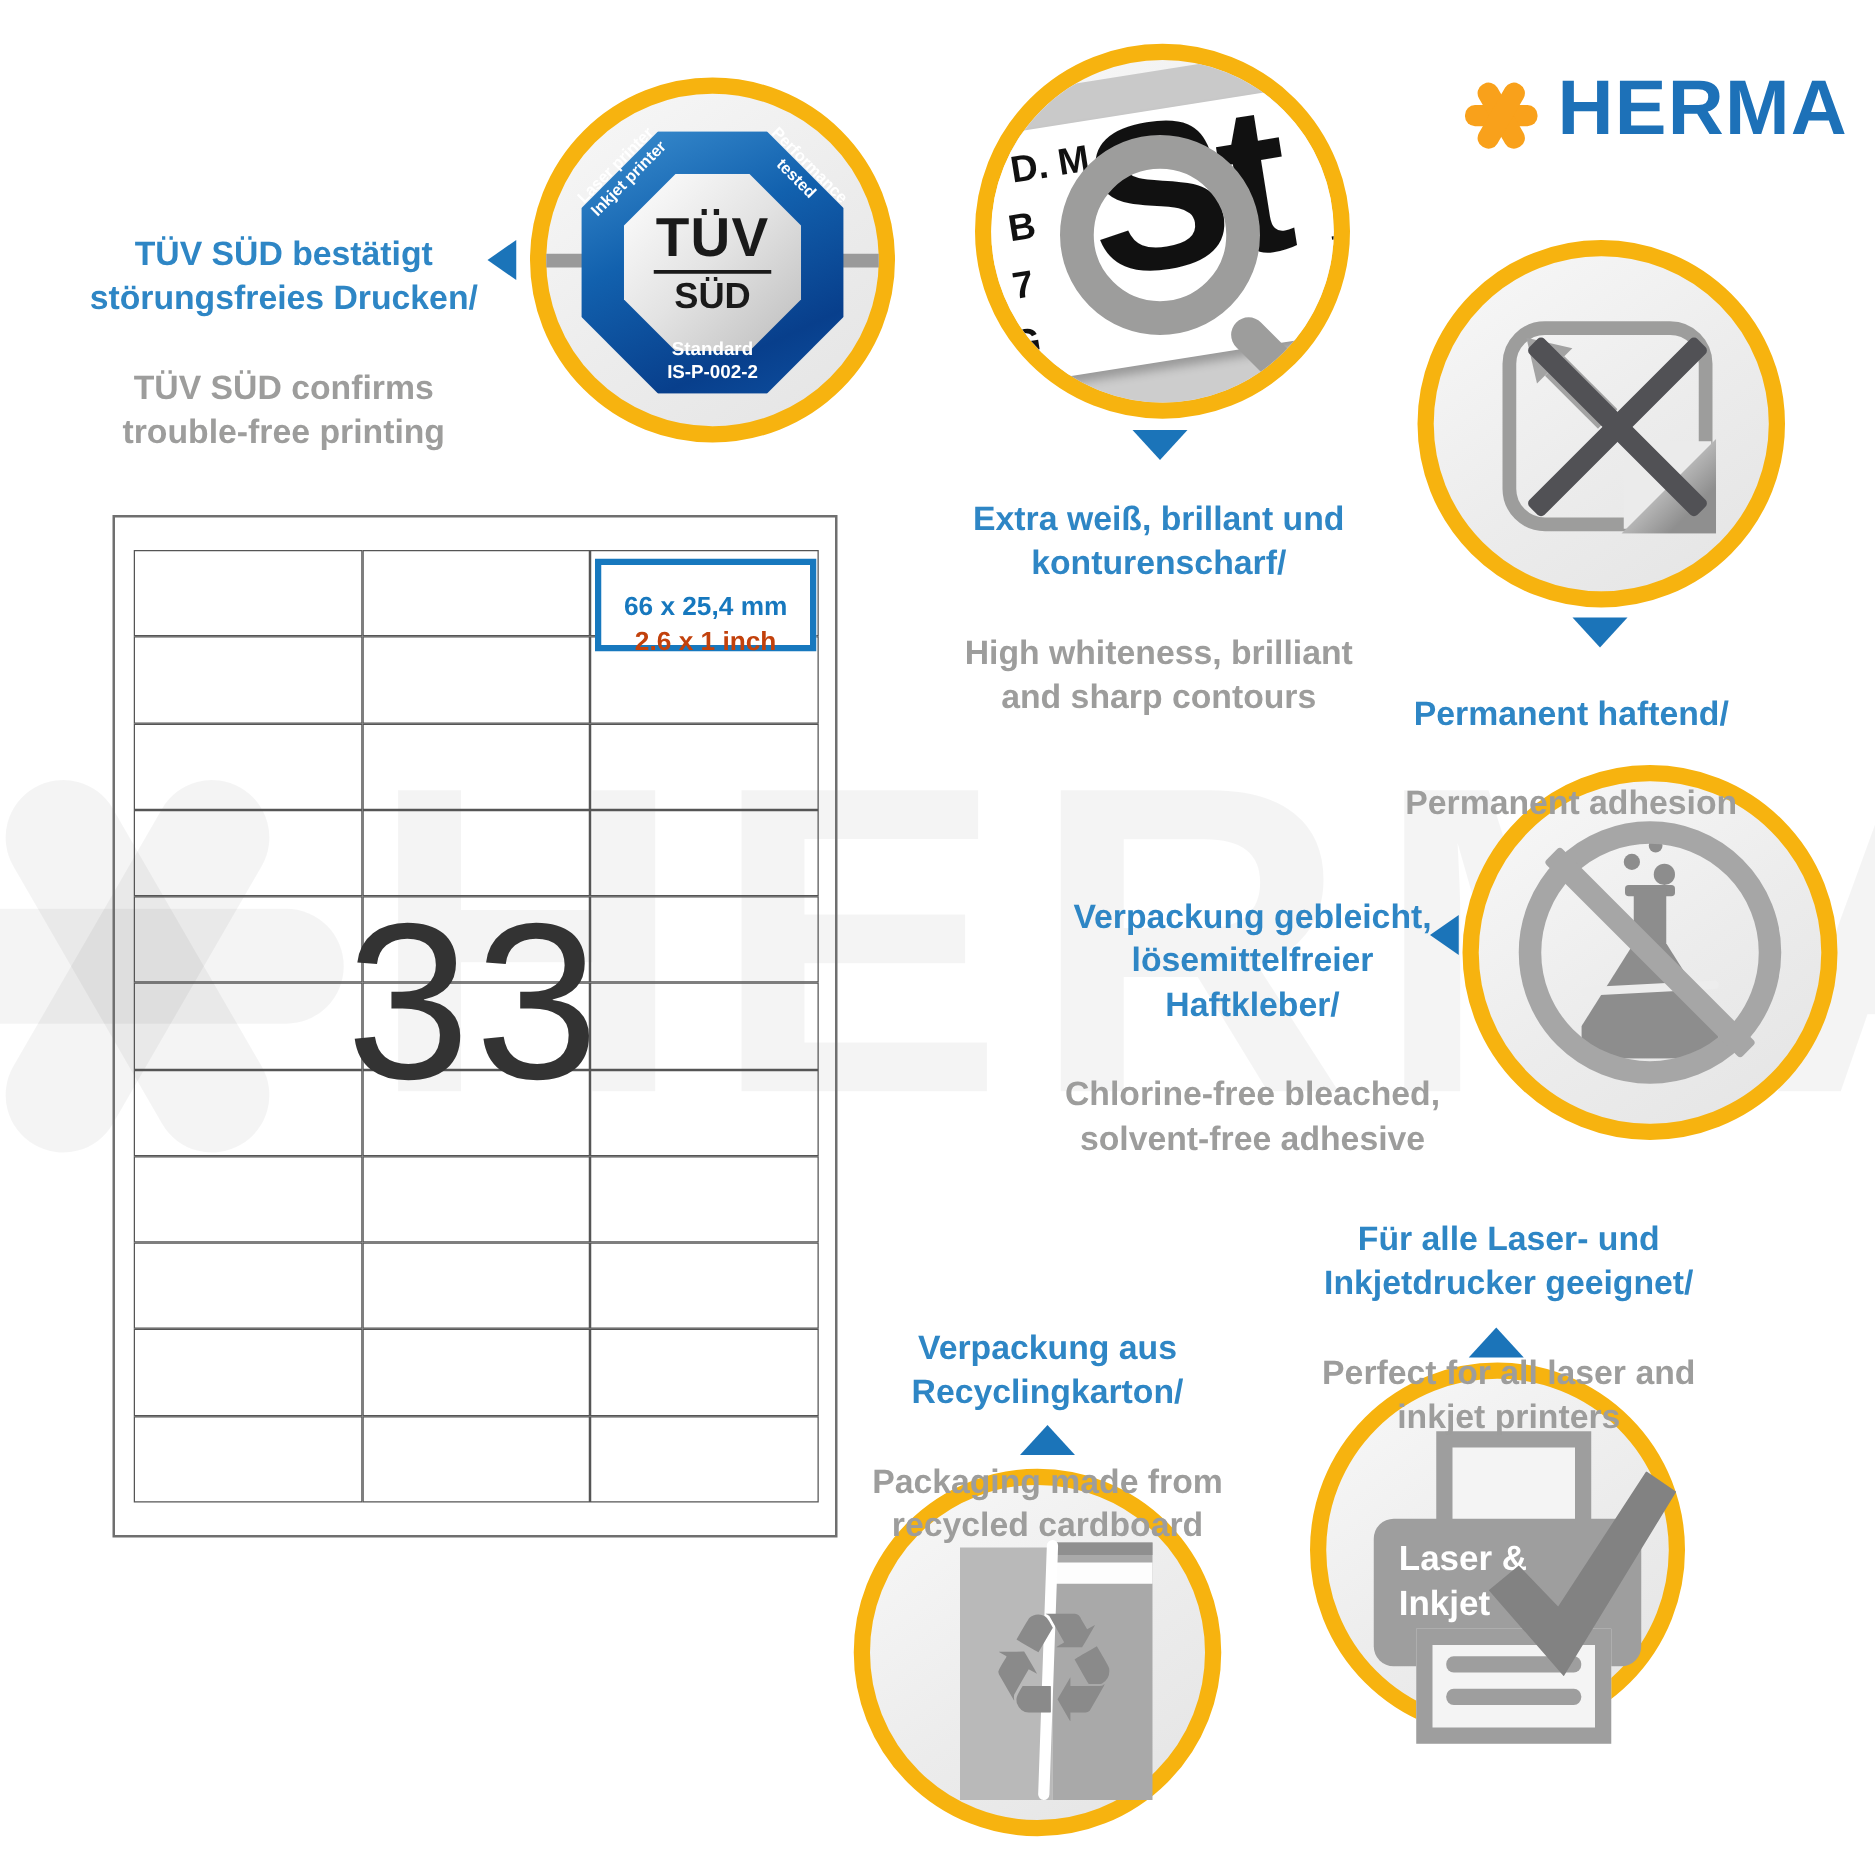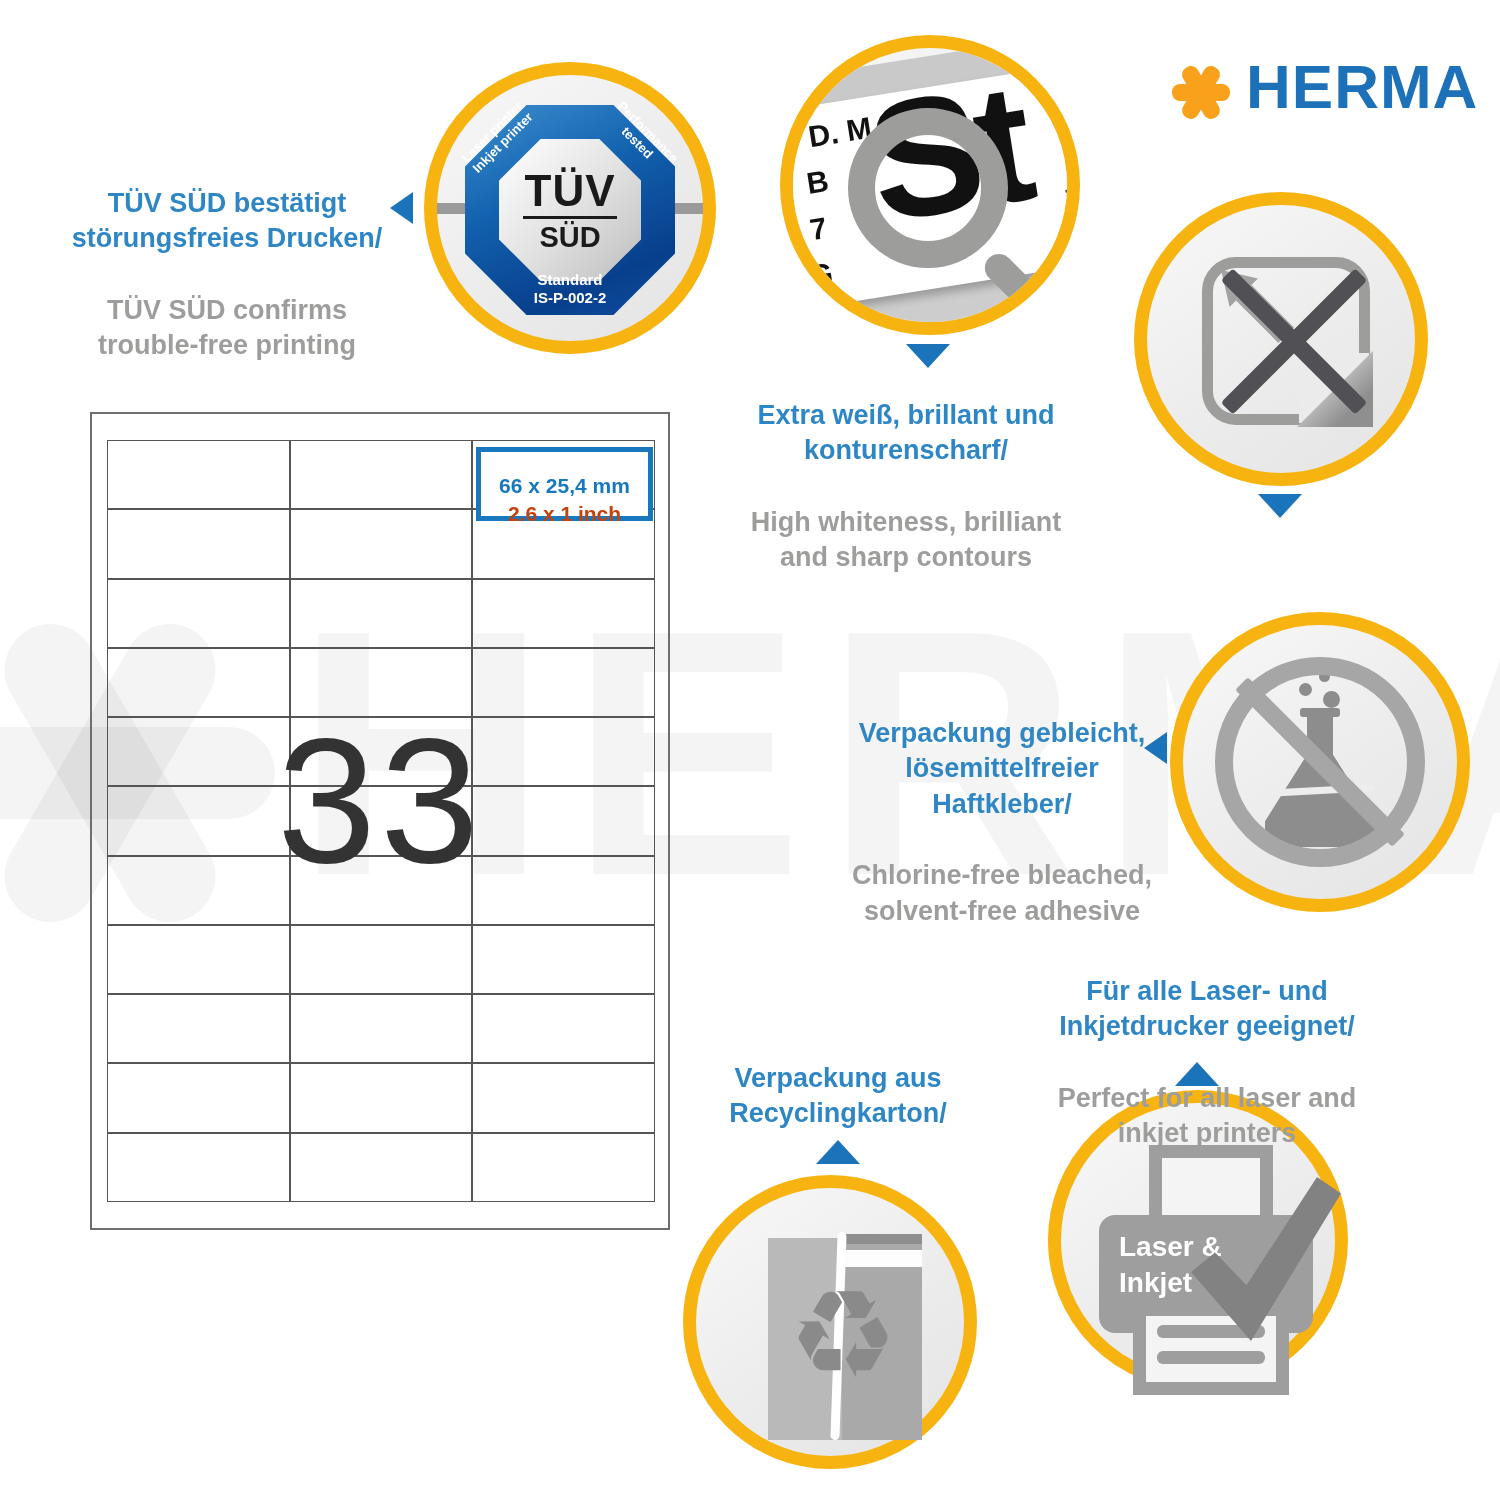--- a/index.html
+++ b/index.html
@@ -225,39 +225,43 @@
         <div class="s" style="left:42px;top:106px;">7</div>
         <div class="s" style="left:34px;top:152px;">G</div>
         <div class="mag-big">St</div>
         <div class="s" style="left:300px;top:112px;">t</div>
       </div>
       <div class="mag-ring"></div>
       <div class="mag-handle"></div>
     </div>
   </div>
   <div class="ptr ptr-down" style="left:906px;top:344px;"></div>
-  <div class="feat" style="left:696px;top:362px;width:420px;">
+  <div class="feat" style="left:717px;top:362px;width:420px;">
     <div class="de">Extra weiß, brillant und
 konturenscharf/</div>
     <div class="en">High whiteness, brilliant
 and sharp contours</div>
   </div>
 
   <div class="circle" style="left:1134px;top:192px;width:294px;height:294px;">
     <div class="perm-label"></div>
     <div class="perm-cover"></div>
     <div class="perm-curl"></div>
     <div class="perm-arrow">
       <div class="head"></div>
       <div class="shaft"></div>
     </div>
     <div class="perm-x" style="transform:rotate(45deg);"></div>
     <div class="perm-x" style="transform:rotate(-45deg);"></div>
   </div>
   <div class="ptr ptr-down" style="left:1258px;top:494px;"></div>
+  <div class="feat" style="left:1067px;top:518px;width:380px;">
+    <div class="de">Permanent haftend/</div>
+    <div class="en">Permanent adhesion</div>
+  </div>
 
   <div class="circle" style="left:1170px;top:612px;width:300px;height:300px;">
     <div class="fl fl-lip"></div>
     <div class="fl fl-neck"></div>
     <div class="fl fl-body"></div>
     <div class="fl-wave" style="position:absolute;"></div>
     <div class="fl fl-b" style="left:116px;top:58px;width:13px;height:13px;"></div>
     <div class="fl fl-b" style="left:136px;top:46px;width:11px;height:11px;"></div>
     <div class="fl fl-b" style="left:140px;top:66px;width:17px;height:17px;"></div>
     <div class="ban-ring"></div>
@@ -295,15 +299,17 @@
     <div class="rc-right"></div>
     <div class="rc-dark"></div>
     <div class="rc-strip"></div>
     <div class="rc-div"></div>
     <div class="rc-sym">♻</div>
   </div>
   <div class="ptr ptr-up" style="left:816px;top:1140px;"></div>
   <div class="feat" style="left:648px;top:1025px;width:380px;">
     <div class="de">Verpackung aus
 Recyclingkarton/</div>
+    <div class="en">Packaging made from
+recycled cardboard</div>
   </div>
 
 </div>
 
 </body></html>

